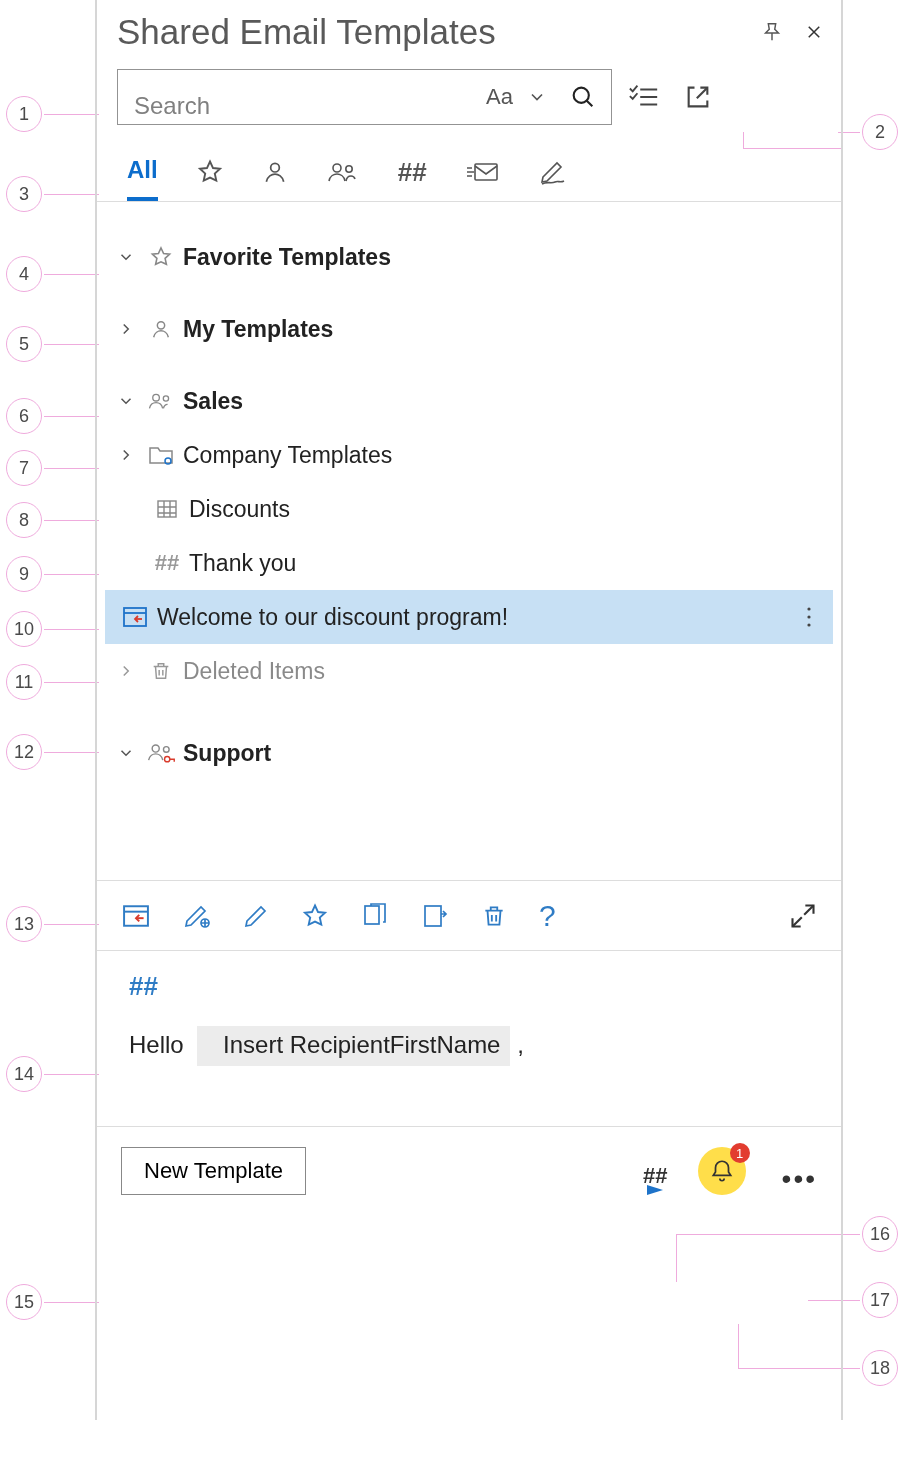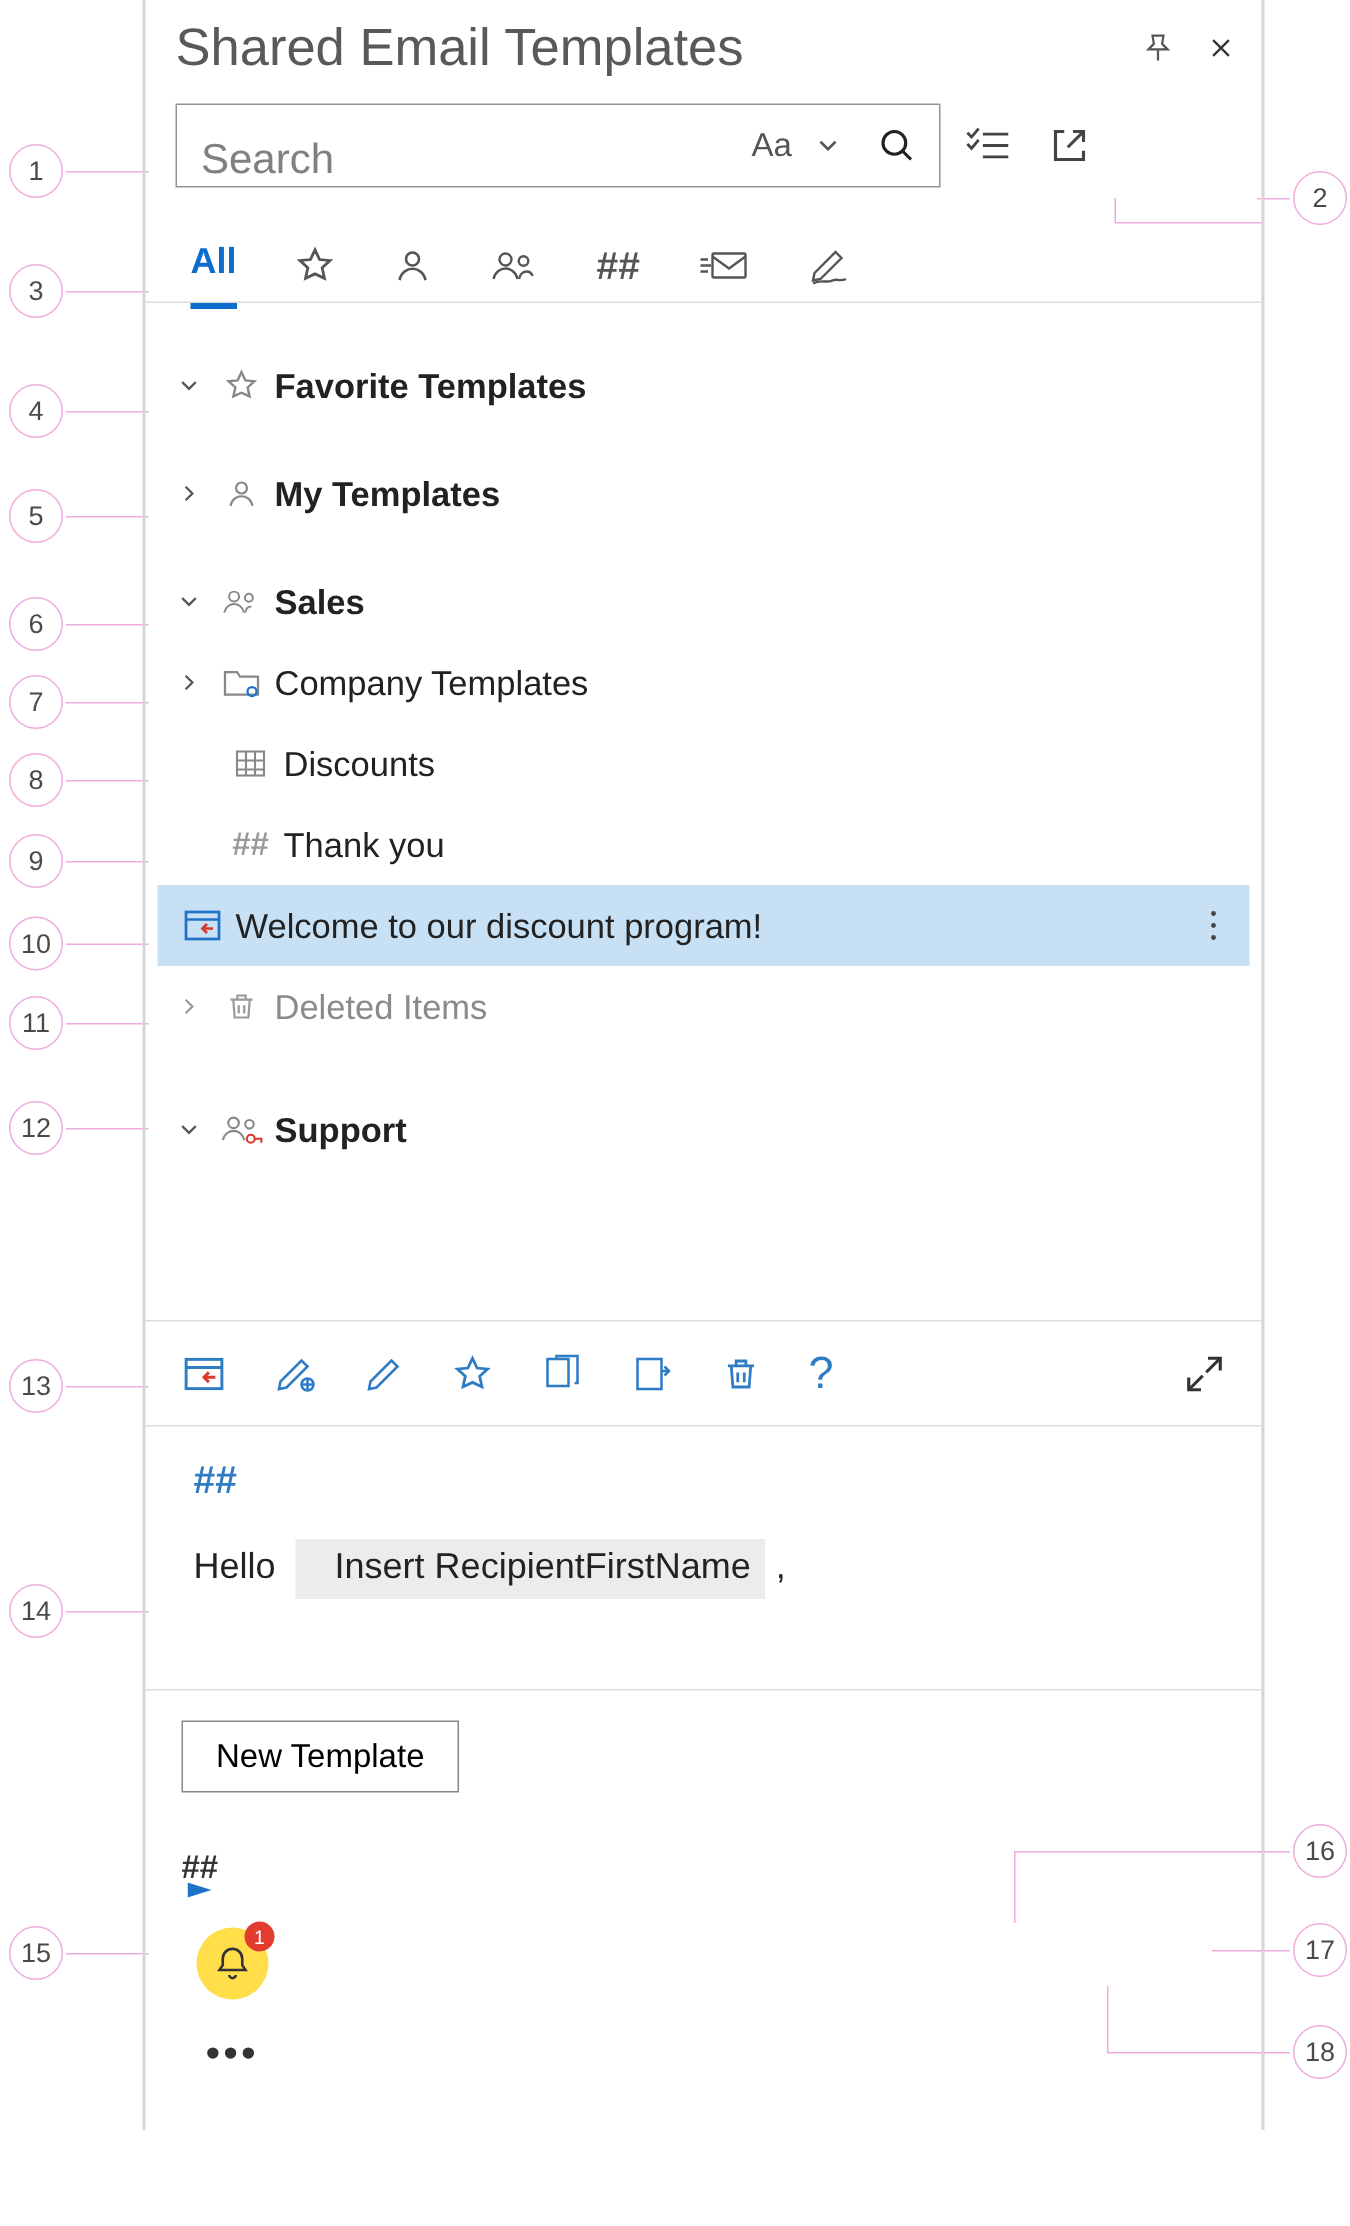--- a/index.html
+++ b/index.html
@@ -21,28 +21,28 @@
   
   .panel { position: absolute; left: 95px; top: 0; width: 748px; height: 1420px; border-left: 2px solid #d6d6d6; border-right: 2px solid #d6d6d6; padding-top: 8px; }
 
   .header { display: flex; align-items: center; justify-content: space-between; padding: 0 18px 8px 20px; height: 56px; }
   .title { font-size: 35px; color: #595959; font-weight: 300; }
   .header-icons { display:flex; gap: 22px; align-items:center; color:#555; }
   .header-icons span { cursor: pointer; }
 
   .search-row { display:flex; align-items:center; gap: 16px; padding: 6px 20px 4px 20px; height: 64px; }
   .search-box { flex: 0 0 495px; height: 56px; border: 1px solid #939393; display:flex; align-items:center; padding: 0 8px 0 16px; }
-  .search-box input { border:none; outline:none; font-size: 28px; color:#0f766e; flex:1; background:transparent;margin-top:18px; }
+  .search-box input { border:none; outline:none; font-size: 24px; color:#0f766e; flex:1; background:transparent;margin-top:18px; }
   .search-box input::placeholder { color:#808080; }
   .search-box .aa { font-size:22px; color:#555; margin: 0 6px; }
   .search-box .chev { margin: 0 8px; color:#555; }
   .search-box .mag { margin: 0 6px 0 14px; color:#333; }
   .sr-icn { color:#444; cursor:pointer; }
 
-  .tabs { display:flex; align-items:flex-start; gap: 38px; padding: 20px 22px 0 30px; border-bottom: 1px solid #ddd; height: 74px; }
+  .tabs { display:flex; align-items:flex-end; gap: 38px; padding: 20px 22px 0 30px; border-bottom: 1px solid #ddd; height: 74px; }
   .tab { color:#555; font-size: 24px; height: 58px; display:flex; align-items:center; cursor:pointer; }
   .tab.active { color:#0C6DCC; border-bottom: 4px solid #0C6DCC; font-weight:600; padding-bottom:0; }
   .tab .icn { display:inline-flex; }
 
   .tree { padding: 10px 0 0 0; font-size: 23px; color:#222; }
   .row { display:flex; align-items:center; height: 54px; padding: 0 20px 0 12px; cursor:pointer; }
   .row .chev { width: 34px; display:flex; justify-content:center; color:#555; }
   .row .ricon { width: 36px; display:flex; justify-content:center; color:#555; }
   .row .rlabel { margin-left: 4px; }
   .row.bold .rlabel { font-weight: 600; }
@@ -61,21 +61,21 @@
   .toolbar .tbtn { cursor:pointer; display:inline-flex; }
   .toolbar .spacer { flex:1; }
   .toolbar .expand { color:#333; }
 
   .preview { padding: 20px 24px 0 32px; font-size: 24px; color:#222; }
   .macro-head { color:#2f7cc5; font-size:26px; font-weight:600; margin-bottom: 24px; }
   .p-line { margin-bottom: 28px; line-height: 1.35; }
   .macro-chip { background:#ececec; padding: 3px 10px 5px 26px; display:inline-block; }
 
   .footer-sep { border-top:1px solid #ddd; margin-top: 60px; }
-  .footer { display:flex; align-items:flex-start; padding: 20px 24px; gap: 20px; flex-direction: column; }
+  .footer { display:flex; align-items:flex-end; padding: 20px 24px; gap: 20px; }
   .new-btn { border:1px solid #888; padding: 10px 22px; font-size: 22px; background:#fff; cursor:pointer; }
   .footer .spacer { flex:1; }
   .f-icn { cursor:pointer; display:inline-flex; align-items:center; }
   .bell-wrap { position:relative; width:48px; height:48px; border-radius:50%; background:#FFDE4A; display:flex; align-items:center; justify-content:center; }
   .badge { position:absolute; top:-4px; right:-4px; width:20px; height:20px; border-radius:50%; background:#E23C2F; color:#fff; font-size:13px; display:flex; align-items:center; justify-content:center; }
   .more-dots { font-size:28px; color:#333; letter-spacing:2px; }
 
   svg { display:block; }
 </style>
 </head>

